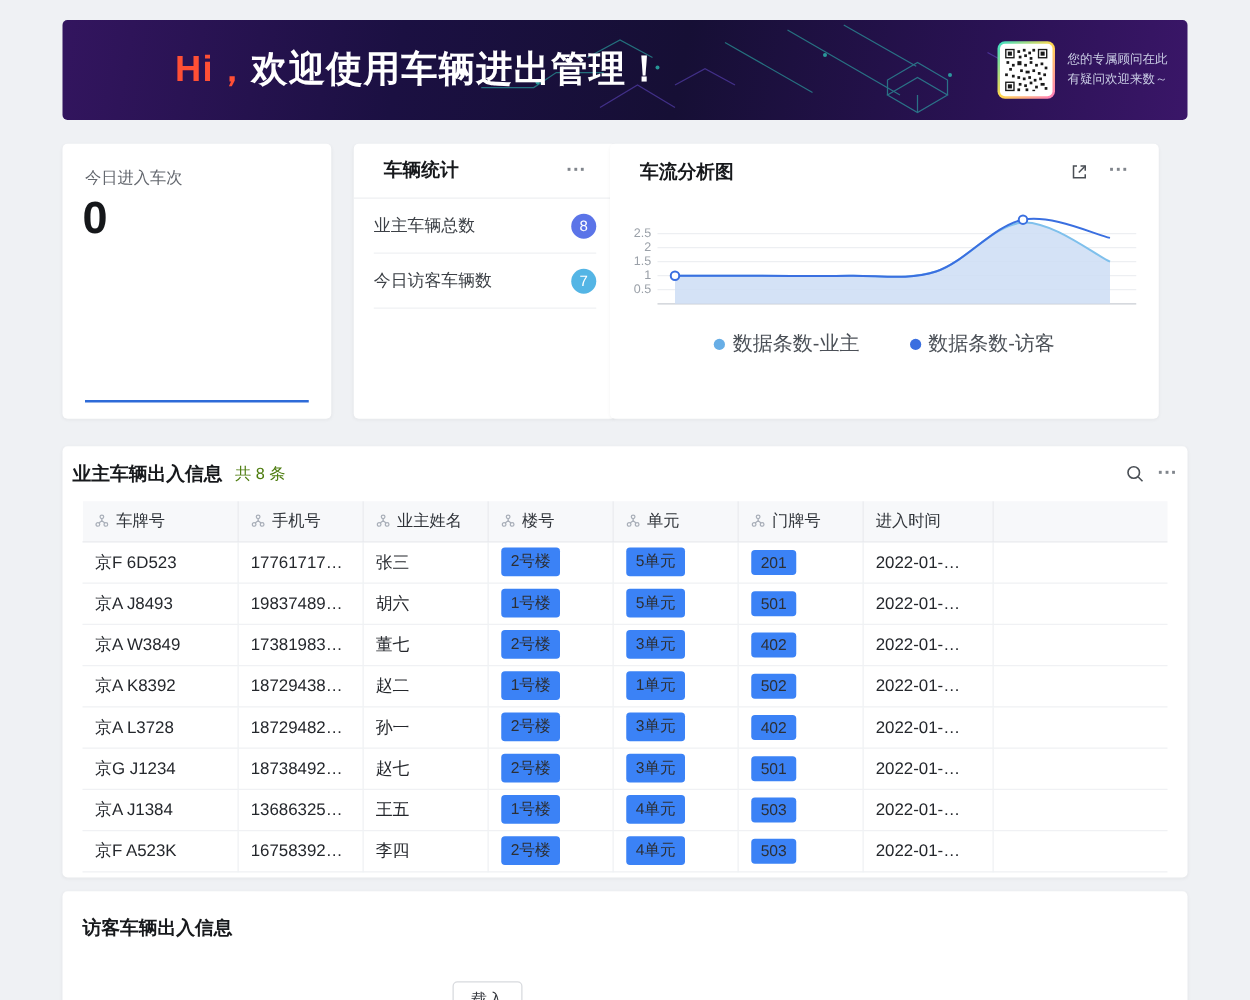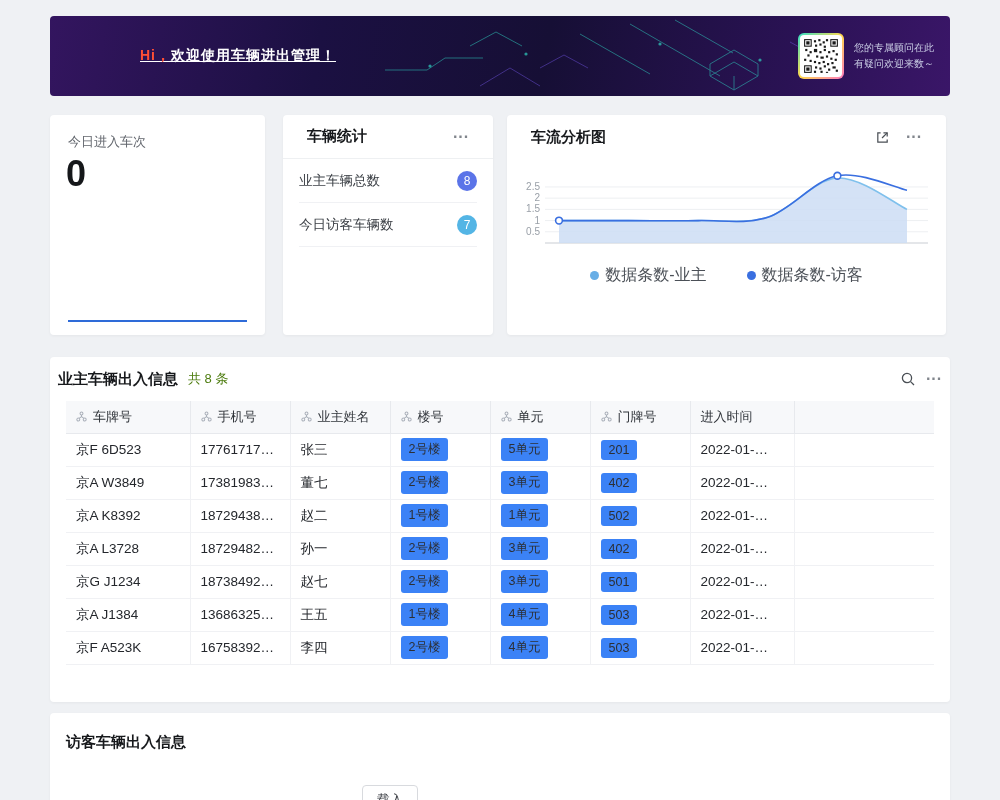--- a/index.html
+++ b/index.html
@@ -5,42 +5,42 @@
   * { margin:0; padding:0; box-sizing:border-box; }
   body { background:#e7e9ee; font-family:"Liberation Sans","DejaVu Sans",sans-serif; }
   .page { position:relative; width:1000px; height:800px; background:#eff1f4; overflow:hidden; }
 
   .card { position:absolute; background:#fff; border-radius:4px; box-shadow:0 1px 3px rgba(31,35,41,.05); }
 
   
   .banner { position:absolute; left:50px; top:16px; width:900px; height:80px; border-radius:4px; overflow:hidden;
     background:linear-gradient(100deg,#33155f 0%,#1b1042 30%,#160f35 55%,#2a1254 82%,#3a1668 100%); }
   .banner-deco { position:absolute; right:120px; top:0; }
-  .banner-title { position:absolute; left:90px; top:50%; transform:translateY(-50%); font-size:14px; font-weight:700; color:#ffffff; letter-spacing:1px;text-decoration:underline; }
+  .banner-title { position:absolute; left:90px; top:50%; transform:translateY(-50%); font-size:29px; font-weight:700; color:#ffffff; letter-spacing:1px; }
   .banner-title .hi { color:#ff4f35; }
   .banner-right { position:absolute; right:16px; top:50%; transform:translateY(-50%); display:flex; align-items:center; gap:10px;margin-left:24px; }
   .qr-wrap { padding:2px; border-radius:6px; background:linear-gradient(135deg,#35e0c8,#ffd84d,#ff7ac0); }
   .qr-inner { width:42px; height:42px; background:#fff; border-radius:4px; display:flex; align-items:center; justify-content:center; }
   .qr-caption { font-size:10px; color:#c9cce4; line-height:16px; }
 
   
   .today-card { left:50px; top:115px; width:215px; height:220px; }
   .muted-title { position:absolute; left:18px; top:18px; font-size:13px; color:#63676e; }
   .big-number { position:absolute; left:16px; top:38px; font-size:36px; font-weight:700; color:#15171a; }
   .accent-line { position:absolute; left:18px; right:18px; bottom:13px; height:2px; }
 
   .stats-card { left:283px; top:115px; width:210px; height:220px; }
   .card-head { display:flex; justify-content:space-between; align-items:center; height:44px; padding:0 24px; border-bottom:1px solid #eef0f2; }
   .card-head.no-border { border-bottom:none; }
   .card-title { font-size:15px; font-weight:700; color:#17191c; }
   .more { color:#80858c; font-size:16px; font-weight:700; cursor:pointer; line-height:1; }
   .stat-item { display:flex; justify-content:space-between; align-items:center; height:44px; margin:0 16px; border-bottom:1px solid #f0f1f4; font-size:13.5px; color:#3c4046; }
   .badge { min-width:20px; height:20px; border-radius:10px; color:#fff; font-size:12px; display:flex; align-items:center; justify-content:center; padding:0 3px; }
 
-  .chart-card { left:507px; top:115px; width:439px; height:220px; }
+  .chart-card { left:488px; top:115px; width:439px; height:220px; }
   .head-icons { display:flex; align-items:center; gap:16px; }
   #chart-svg { display:block; margin:4px 8px 0 8px; }
   .x-labels { display:flex; justify-content:space-between; padding:0 28px 0 36px; font-size:11px; color:#6f747b; margin-top:1px; }
   .legend { display:flex; justify-content:center; align-items:center; gap:40px; margin-top:10px; font-size:16px; color:#4b5057; }
   .legend-item { display:inline-flex; align-items:center; cursor:pointer; }
   .legend-item .dot { width:9px; height:9px; border-radius:50%; display:inline-block; margin-right:6px; }
 
   
   .table-card { left:50px; top:357px; width:900px; height:345px; overflow:hidden; }
   .table-head { display:flex; align-items:center; height:44px; padding:0 8px; gap:10px; }
@@ -290,20 +290,30 @@
             <td>京F 6D523</td>
             <td>17761717…</td>
             <td>张三</td>
             <td><span class="tag">2号楼</span></td>
             <td><span class="tag">5单元</span></td>
             <td><span class="tag">201</span></td>
             <td>2022-01-…</td>
             <td></td>
           </tr>
           <tr>
+            <td>京A J8493</td>
+            <td>19837489…</td>
+            <td>胡六</td>
+            <td><span class="tag">1号楼</span></td>
+            <td><span class="tag">5单元</span></td>
+            <td><span class="tag">501</span></td>
+            <td>2022-01-…</td>
+            <td></td>
+          </tr>
+          <tr>
             <td>京A W3849</td>
             <td>17381983…</td>
             <td>董七</td>
             <td><span class="tag">2号楼</span></td>
             <td><span class="tag">3单元</span></td>
             <td><span class="tag">402</span></td>
             <td>2022-01-…</td>
             <td></td>
           </tr>
           <tr>

